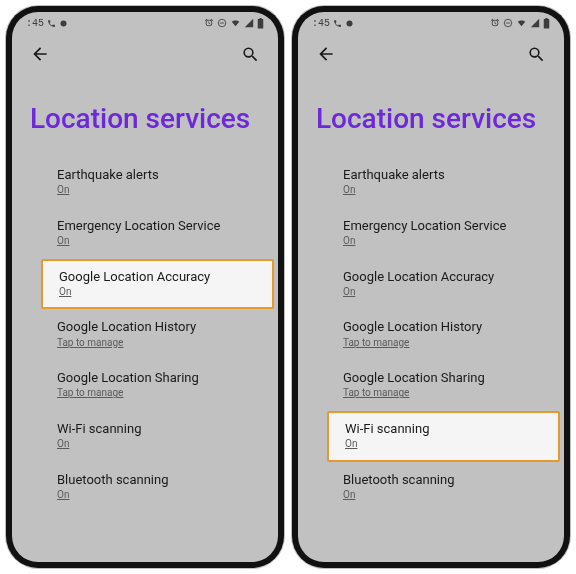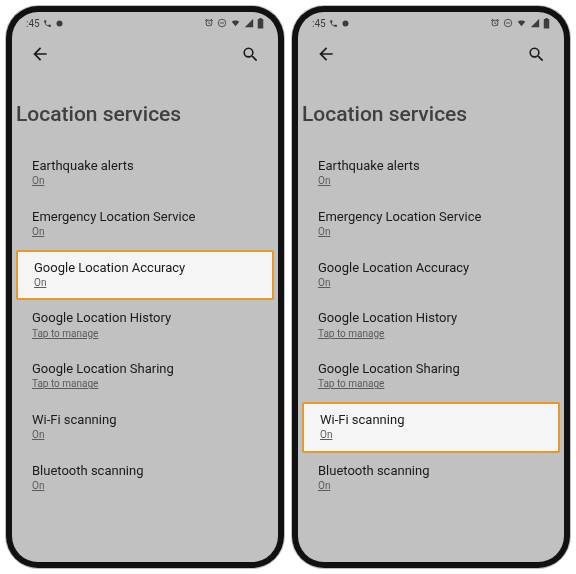--- a/index.html
+++ b/index.html
@@ -32,44 +32,46 @@
       position: relative;
     }
     .statusbar {
       height: 22px;
       display: flex;
       justify-content: space-between;
       align-items: center;
       padding: 0 14px;
       font-size: 10px;
       color: #3d3d3d;
+      font-family: Liberation Mono, monospace;
     }
     .status-left, .status-right { display: flex; align-items: center; gap: 3px; }
     .status-right svg, .status-left svg { flex-shrink: 0; }
     .toolbar {
       height: 40px;
       display: flex;
       justify-content: space-between;
       align-items: center;
       padding: 0 12px;
     }
     .icon-btn {
       width: 32px; height: 32px;
       display: flex; align-items: center; justify-content: center;
       cursor: pointer;
     }
     .page-title {
-      font-size: 21px;
+      font-size: 28px;
       font-weight: 500;
-      color: #404040;
-      padding: 28px 20px 22px 4px;
+      color: #6d28d9;
+      padding: 28px 20px 22px 18px;
     }
     .list {
       flex: 1;
       padding: 0 0 8px 0;
+      margin-left: 25px;
     }
     .item {
       padding: 10px 20px 11px 20px;
       line-height: 1.25;
     }
     .item.highlighted {
       background: #f5f5f5;
       border: 2px solid #e69a2e;
       margin: 0 4px;
       border-radius: 2px;

